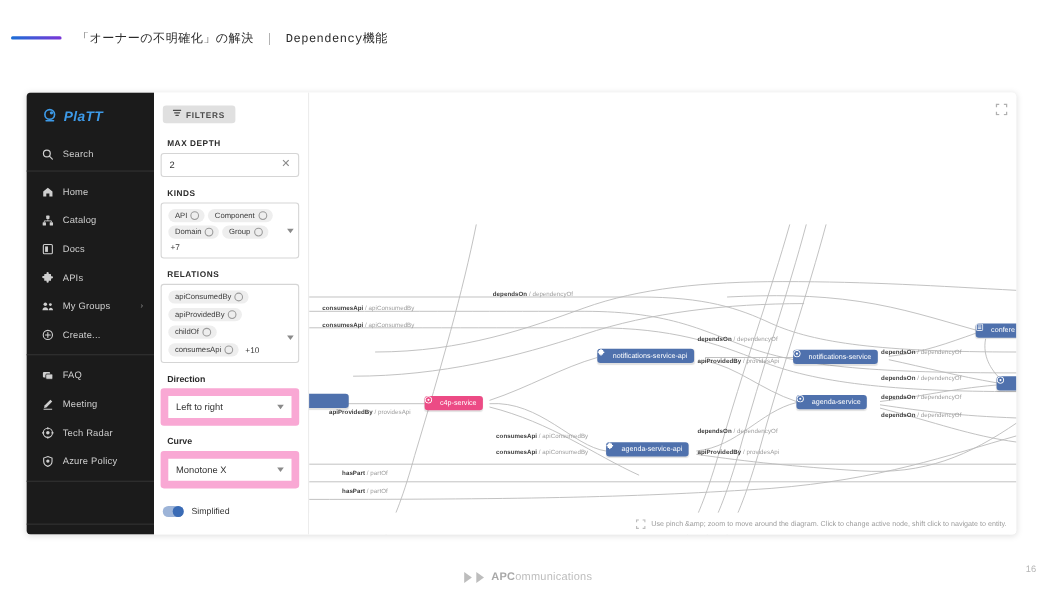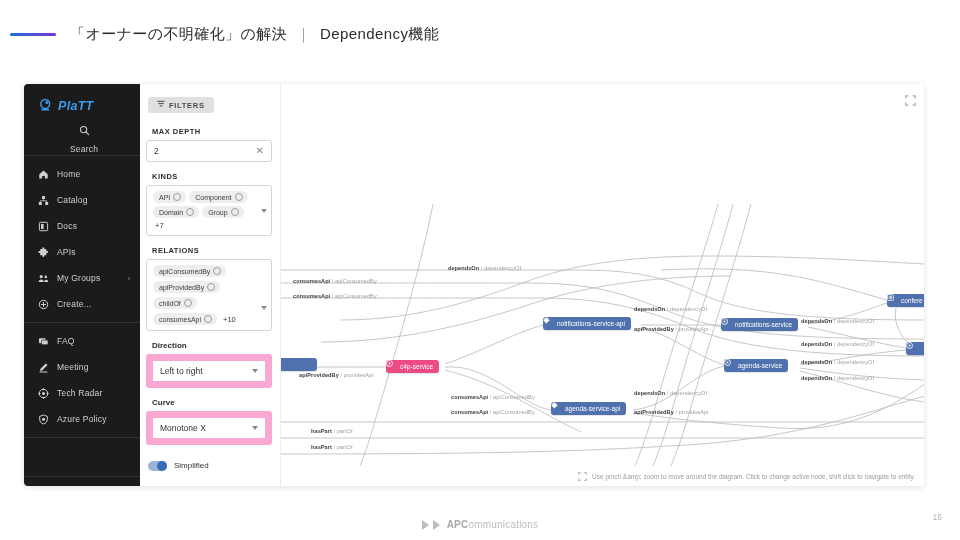--- a/index.html
+++ b/index.html
@@ -7,21 +7,21 @@
     width:960px;height:540px;position:relative;overflow:hidden;
     background:#ffffff;
     font-family:"Liberation Sans","DejaVu Sans",sans-serif;
     -webkit-font-smoothing:antialiased;
   }
 
   
   .slide-head{position:absolute;left:0;top:20px;height:28px;display:flex;align-items:center;}
   .accent-rule{width:46px;height:3px;margin-left:10px;border-radius:2px;
     background:linear-gradient(90deg,#1b6fd6 0%,#7b35d8 100%);}
-  .slide-title{margin-left:14px;font-size:15px;color:#2b2b2b;letter-spacing:.4px;white-space:nowrap;}
+  .slide-title{margin-left:14px;font-size:11px;color:#2b2b2b;letter-spacing:.4px;white-space:nowrap;font-family:Liberation Mono, monospace;}
   .slide-title .sep{color:#9a9a9a;padding:0 9px;}
 
   
   .app{position:absolute;left:24px;top:84px;width:900px;height:402px;
     background:#fff;border-radius:4px;overflow:hidden;
     box-shadow:0 1px 6px rgba(0,0,0,.13);display:flex;}
 
   
   .sidebar{width:116px;background:#1b1b1b;color:#d2d2d2;position:relative;flex:0 0 116px;}
   .brand{display:flex;align-items:center;gap:5px;padding:14px 0 12px 14px;}
@@ -30,21 +30,21 @@
   .sb-sep{height:1px;background:#323232;margin:0;}
   .sb-group{padding:5px 0;}
   .sb-item{display:flex;align-items:center;height:26px;padding:0 10px 0 14px;
     font-size:8.5px;color:#cfcfcf;gap:8px;position:relative;cursor:default;}
   .sb-item .ico{width:11px;height:11px;flex:0 0 11px;display:flex;align-items:center;justify-content:center;}
   .sb-item .ico svg{display:block;}
   .sb-label{white-space:nowrap;letter-spacing:.2px;}
   .sb-chev{margin-left:auto;font-size:7px;color:#9a9a9a;}
   .sb-badge{margin-left:auto;width:11px;height:11px;border-radius:50%;
     background:#e6e6e6;color:#222;font-size:6.5px;display:flex;align-items:center;justify-content:center;font-weight:bold;}
-  .sb-search{height:30px;flex-direction:column;}
+  .sb-search{height:30px;}
 
   
   .filters{width:140px;flex:0 0 140px;background:#fff;padding:10px 0 0 0;position:relative;}
   .filters-btn{margin:0 15px 14px 8px;display:inline-flex;align-items:center;gap:4px;
     background:#e0e0e0;border-radius:3px;padding:3px 9px;font-size:7.5px;color:#4a4a4a;
     letter-spacing:.7px;font-weight:bold;cursor:pointer;}
   .fl-label{font-size:7.5px;font-weight:bold;color:#2b2b2b;letter-spacing:.5px;margin:0 0 4px 6px;}
   .fl-block{margin:0 0 10px 0;padding:0 8px 0 6px;}
   .fl-input{border:1px solid #d5d5d5;border-radius:3px;height:20px;display:flex;align-items:center;
     padding:0 7px;font-size:8.5px;color:#333;background:#fff;}

